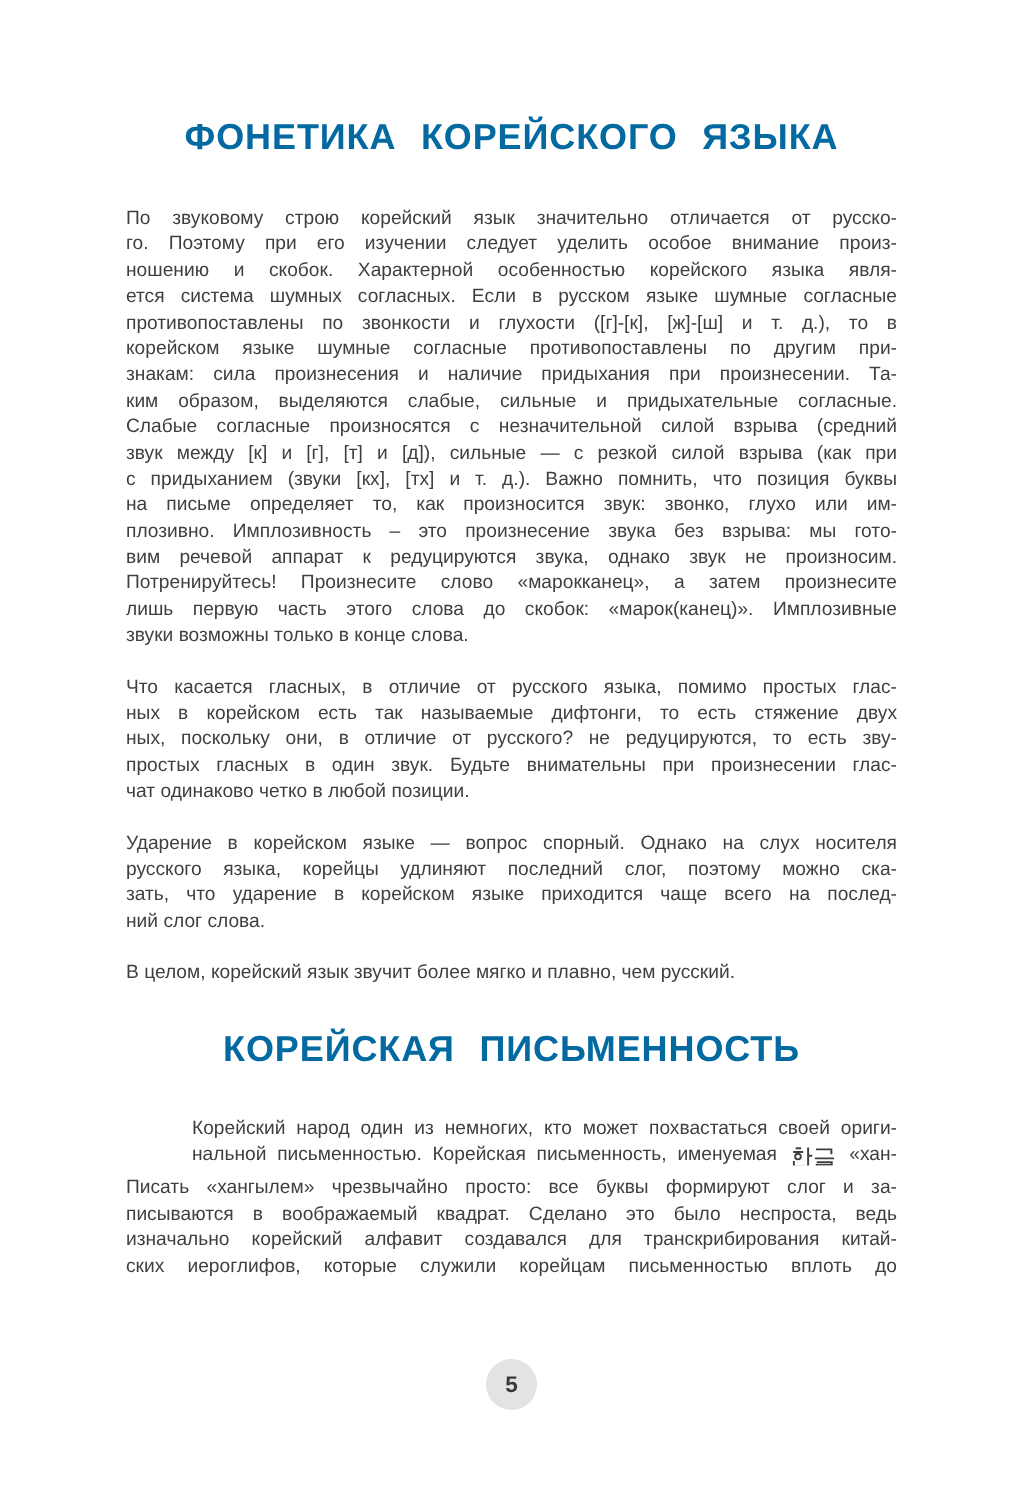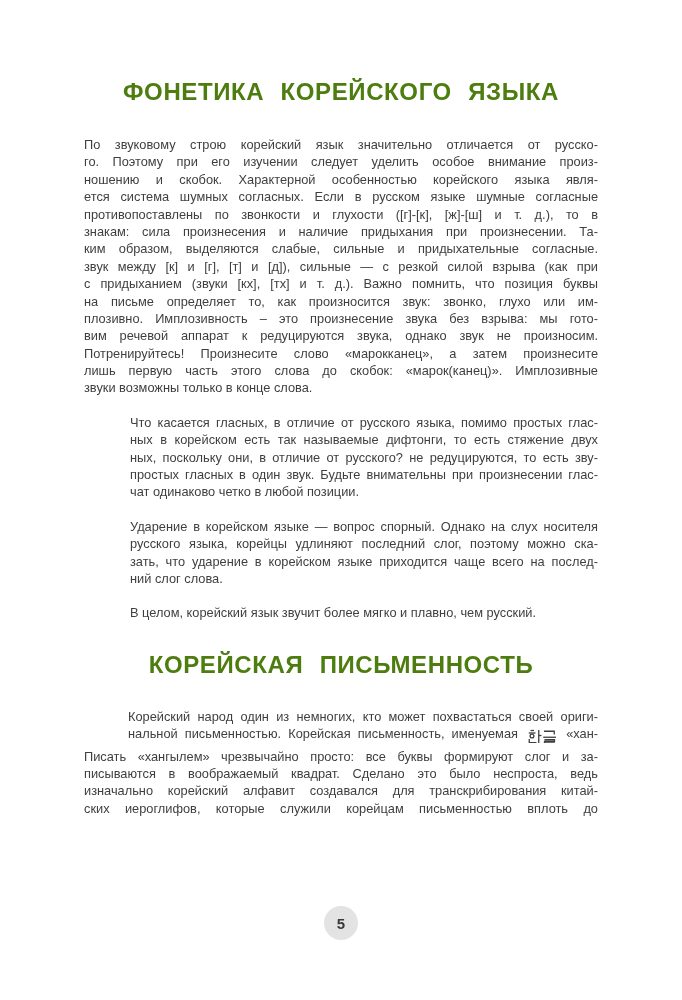--- a/index.html
+++ b/index.html
@@ -8,29 +8,29 @@
     width:682px;height:1000px;
     background:#ffffff;
     font-family:"Liberation Sans", sans-serif;
     color:#3f3f3f;
     overflow:hidden;
   }
   .content{margin-left:84px;width:514px;}
   .section .title{
     margin:10px;
     font-size:24px;line-height:32px;font-weight:bold;
-    color:#4d7c0f;text-align:center;
+    color:#0369a1;text-align:center;
     letter-spacing:0.6px;word-spacing:0.38em;
   }
   .section-0 .title{margin-top:76px;}
   .section-1 .title{margin-top:27px;}
   .para{font-size:12.8px;line-height:17.4px;}
   .section-0 .title + .para{margin-top:28px;}
   .section-1 .title + .para{margin-top:27px;margin-left:44px;}
-  .section-0 .para + .para{margin-top:17px;margin-left:46px;}
+  .section-0 .para + .para{margin-top:17px;}
   .section-1 .para + .para{margin-top:5px;}
   .line{
     text-align:justify;text-align-last:justify;
     height:17.4px;overflow:hidden;white-space:nowrap;
   }
   .line{white-space:normal;}
   .line.endline{text-align-last:left;}
   .hangul{display:inline-block;vertical-align:-2px;margin:0 2px;white-space:nowrap;}
   .hangul svg{display:inline-block;vertical-align:middle;}
   .pagenum{
@@ -47,22 +47,24 @@
 <div class="page">
   <div class="content">
       <section class="section section-0">
         <h1 class="title">ФОНЕТИКА КОРЕЙСКОГО ЯЗЫКА</h1>
         <div class="para">
           <div class="line">По звуковому строю корейский язык значительно отличается от русско-</div>
           <div class="line">го. Поэтому при его изучении следует уделить особое внимание произ-</div>
           <div class="line">ношению и скобок. Характерной особенностью корейского языка явля-</div>
           <div class="line">ется система шумных согласных. Если в русском языке шумные согласные</div>
           <div class="line">противопоставлены по звонкости и глухости ([г]-[к], [ж]-[ш] и т. д.), то в</div>
+          <div class="line">корейском языке шумные согласные противопоставлены по другим при-</div>
           <div class="line">знакам: сила произнесения и наличие придыхания при произнесении. Та-</div>
           <div class="line">ким образом, выделяются слабые, сильные и придыхательные согласные.</div>
+          <div class="line">Слабые согласные произносятся с незначительной силой взрыва (средний</div>
           <div class="line">звук между [к] и [г], [т] и [д]), сильные — с резкой силой взрыва (как при</div>
           <div class="line">с придыханием (звуки [кх], [тх] и т. д.). Важно помнить, что позиция буквы</div>
           <div class="line">на письме определяет то, как произносится звук: звонко, глухо или им-</div>
           <div class="line">плозивно. Имплозивность – это произнесение звука без взрыва: мы гото-</div>
           <div class="line">вим речевой аппарат к редуцируются звука, однако звук не произносим.</div>
           <div class="line">Потренируйтесь! Произнесите слово «марокканец», а затем произнесите</div>
           <div class="line">лишь первую часть этого слова до скобок: «марок(канец)». Имплозивные</div>
           <div class="line endline">звуки возможны только в конце слова.</div>
         </div>
         <div class="para">

